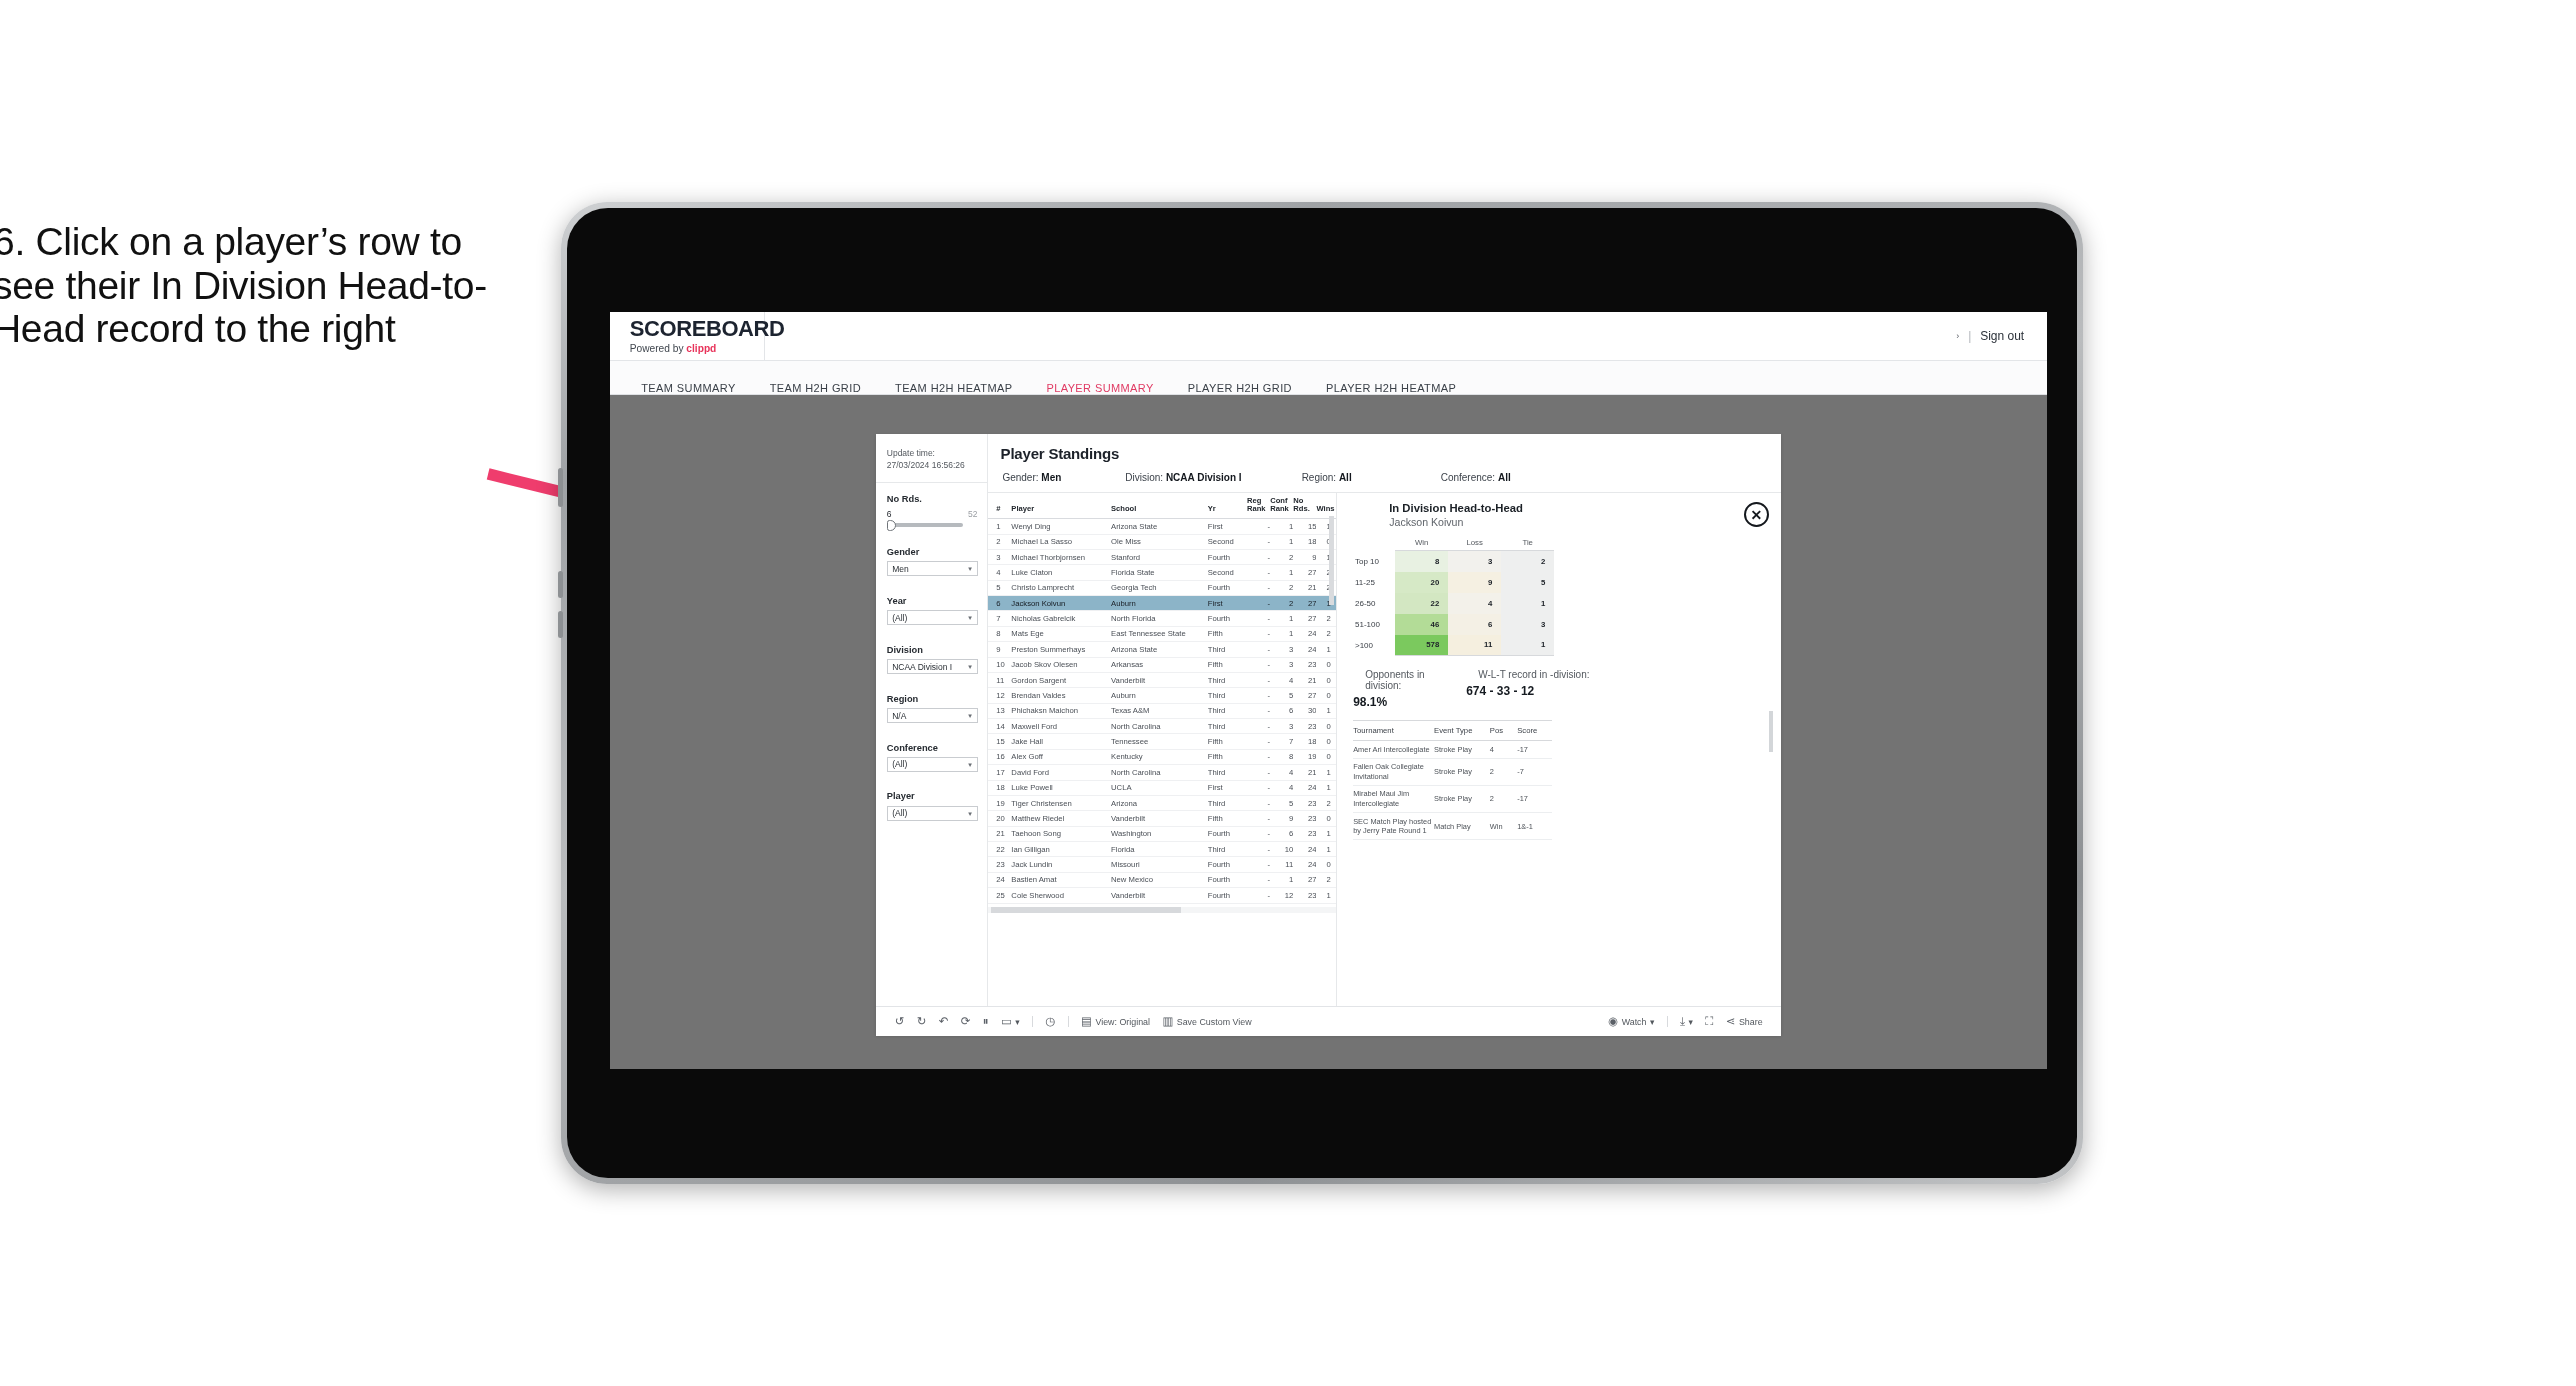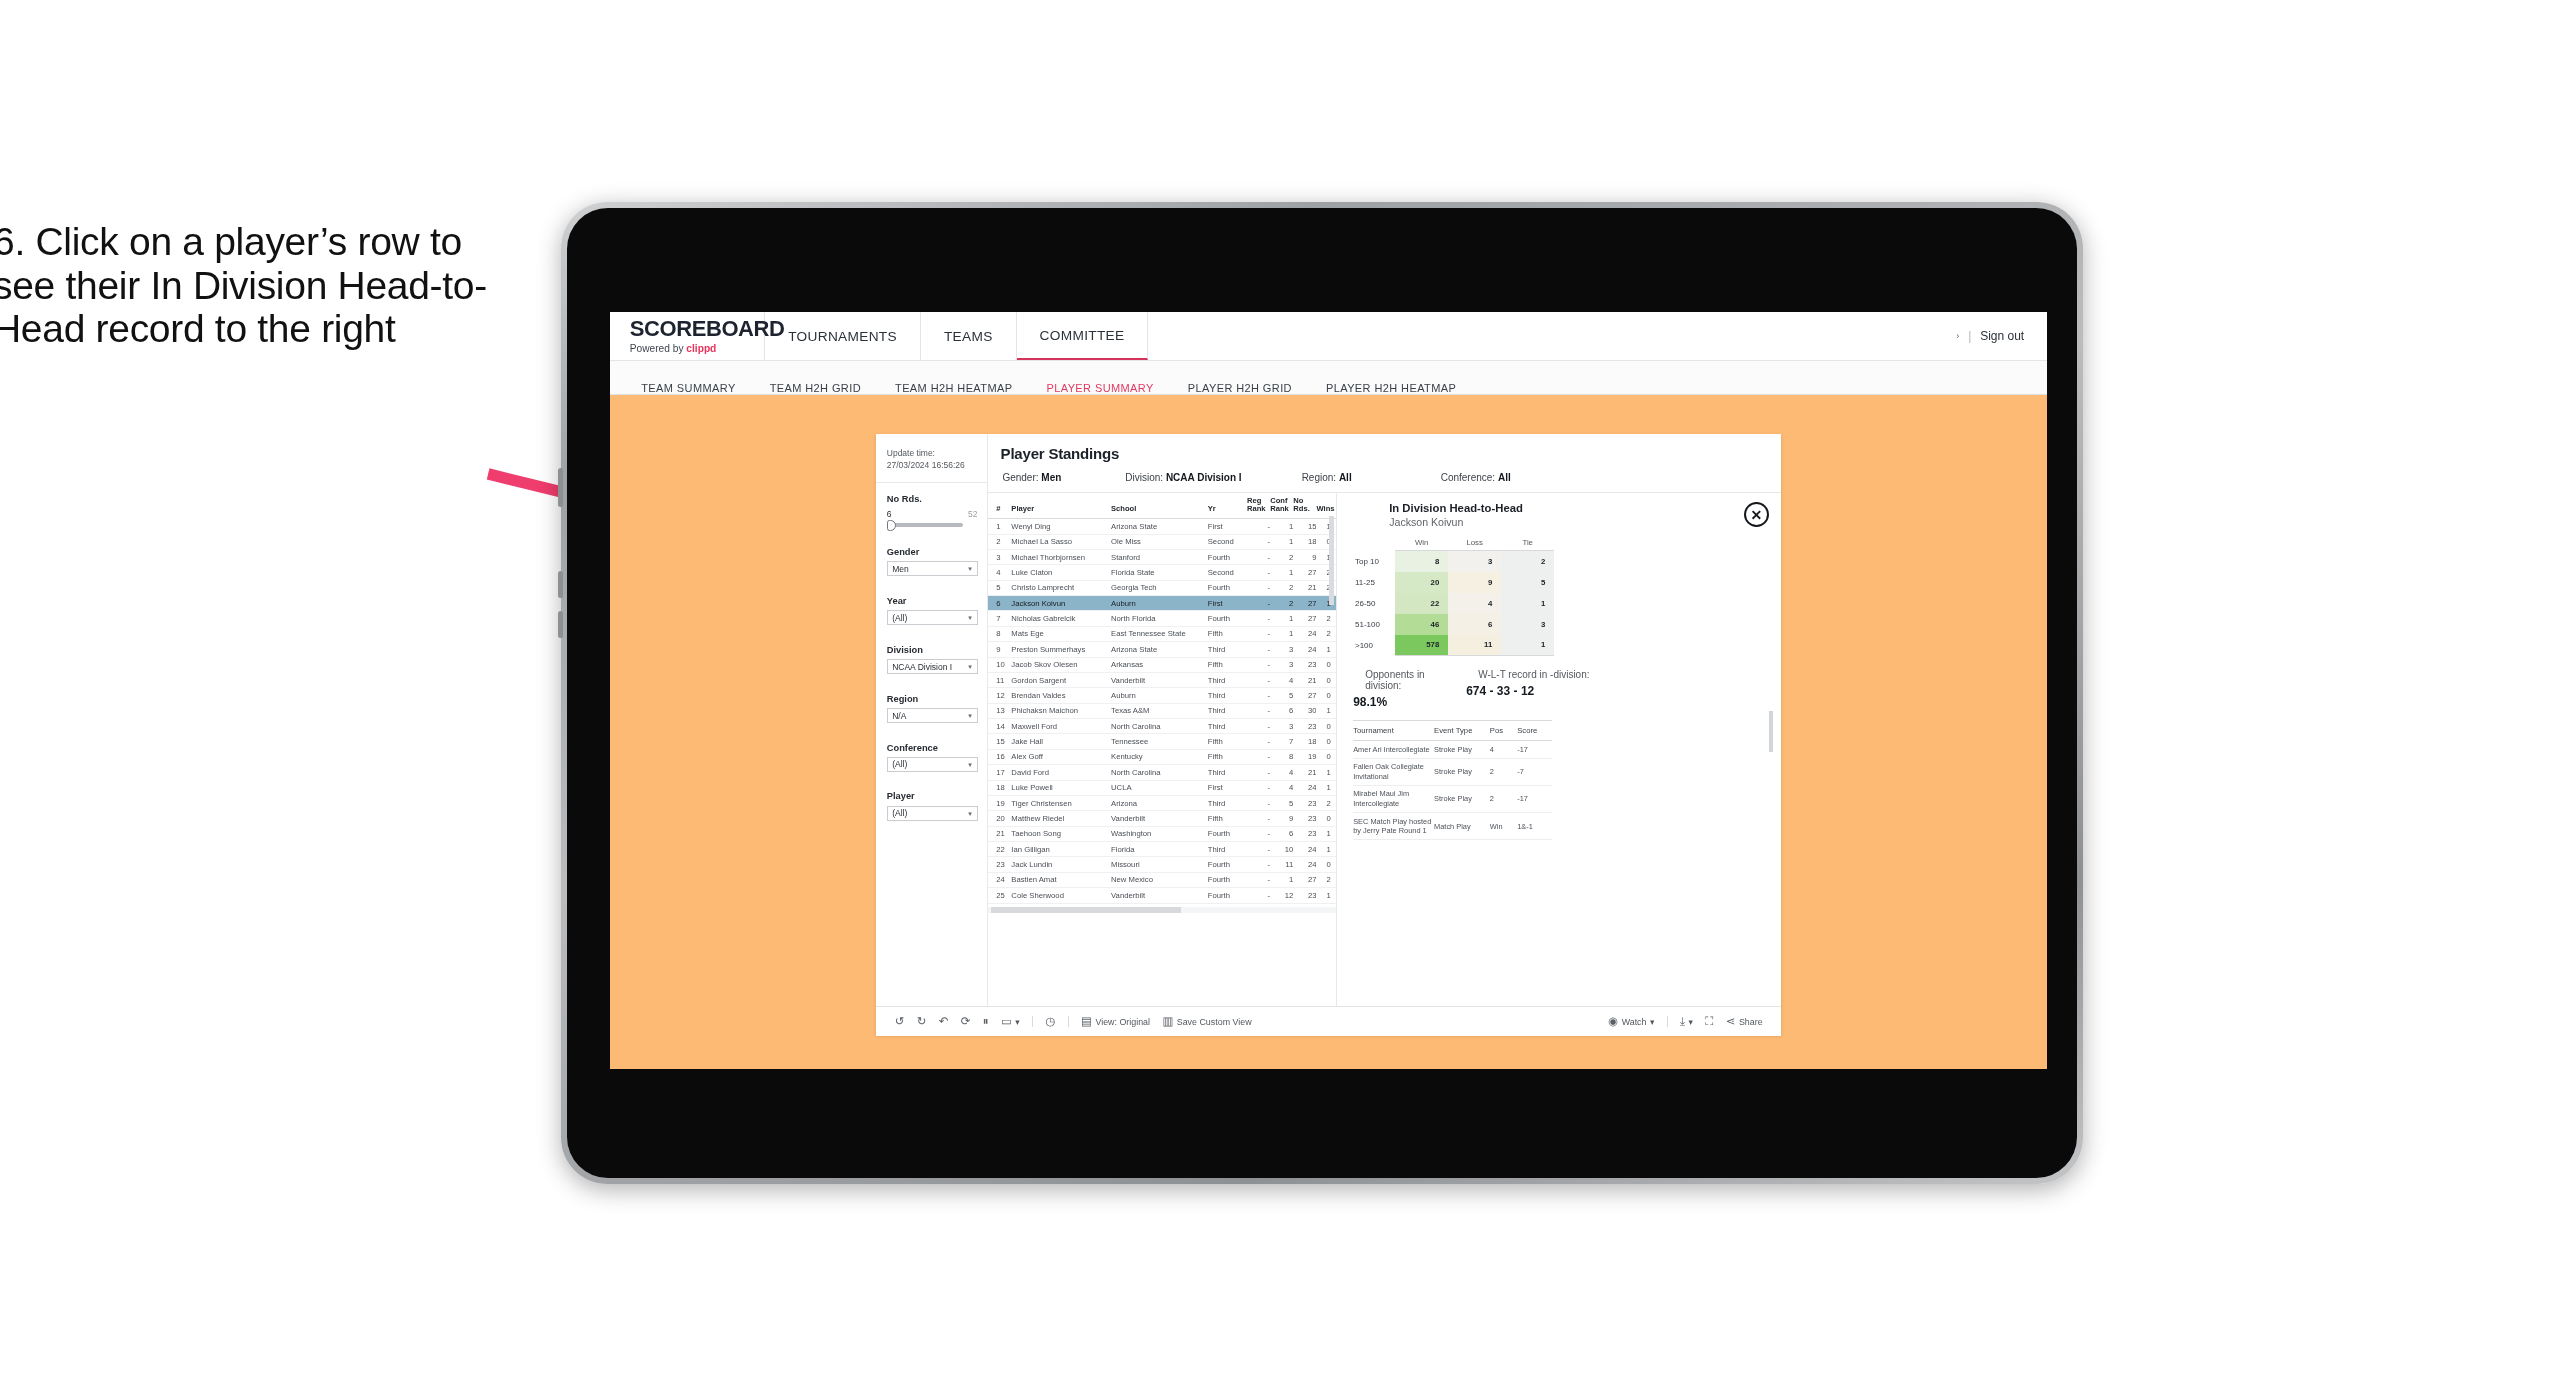--- a/index.html
+++ b/index.html
@@ -87,21 +87,21 @@
     height:34px; background:#fbfbfc; display:flex; align-items:flex-end;
     border-bottom:0.9px solid #dfe1e4; padding-left:14px;
   }
   .subtab {
     font-size:11px; color:#3a4048; letter-spacing:0.4px;
     padding:0 17px; cursor:pointer; white-space:nowrap;
   }
   .subtab.active { color:#e03a63; }
 
   
-  .workspace { height:693px; background:#fdba74; padding:39px 0 0 0; display:flex; justify-content:center; }
+  .workspace { height:693px; background:#737373; padding:39px 0 0 0; display:flex; justify-content:center; }
   .card {
     width:905px; height:602px; background:#ffffff;
     box-shadow:0 0.9px 3.5px rgba(0,0,0,0.14);
     display:flex; flex-direction:column;
   }
   .cardbody { flex:1; display:flex; min-height:0; }
 
   
   .rail { width:112px; border-right:0.9px solid #e6e8ea; display:flex; flex-direction:column; }
   .updbox { padding:12.4px 8.9px 10.6px 10.6px; border-bottom:0.9px solid #e6e8ea; }
@@ -232,25 +232,20 @@
     <div class="dev-btn" style="left:-2.7px;top:409px;width:4.4px;height:26.6px;"></div>
 
     <div id="bezel">
       <div id="screen">
 
         <div class="topbar">
           <div class="brand">
             <div class="bt">SCOREBOARD</div>
             <div class="bs"><span>Powered by </span><b>clippd</b></div>
           </div>
-          <div class="navtabs">
-            <div class="navtab">TOURNAMENTS</div>
-            <div class="navtab">TEAMS</div>
-            <div class="navtab active">COMMITTEE</div>
-          </div>
           <div class="topright">
             <span class="chev">›</span>
             <span class="sep">|</span>
             <span>Sign out</span>
           </div>
         </div>
 
         <div class="subbar">
           <div class="subtab">TEAM SUMMARY</div>
           <div class="subtab">TEAM H2H GRID</div>

